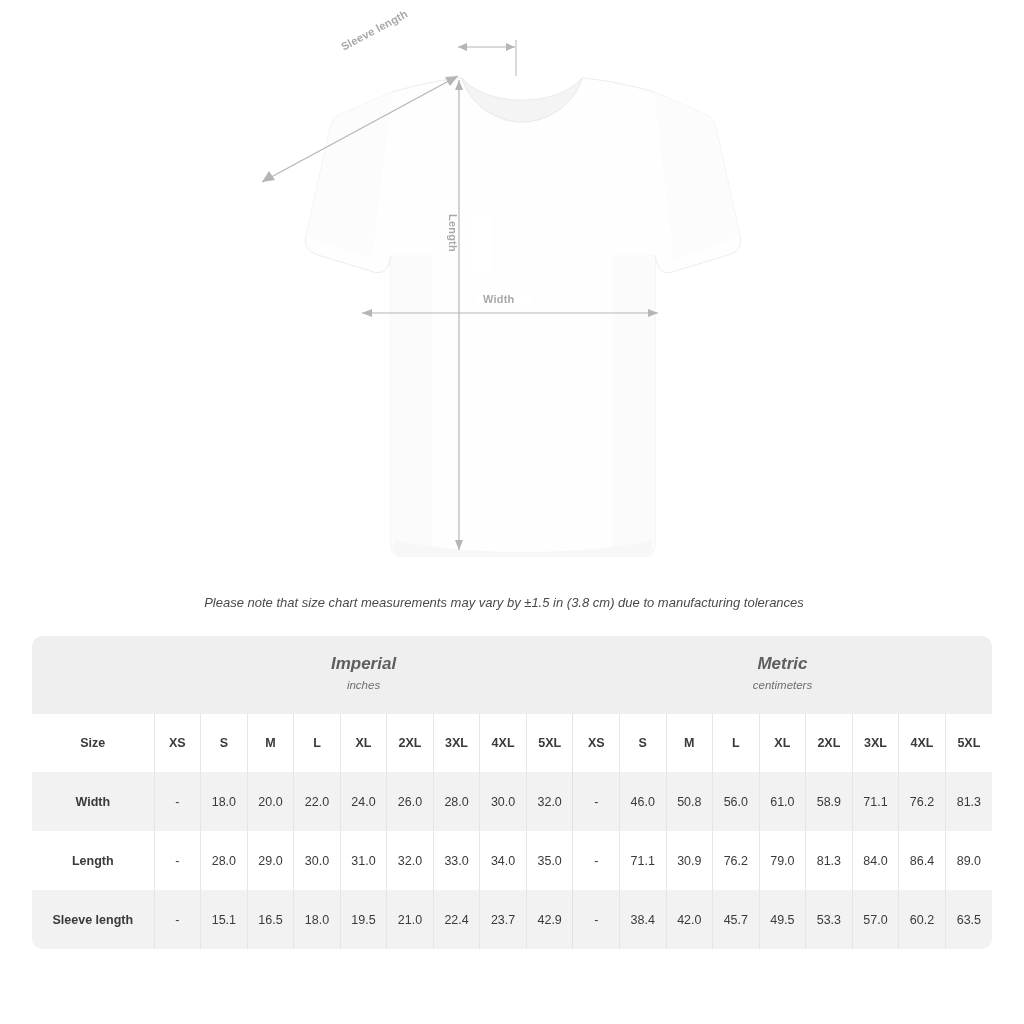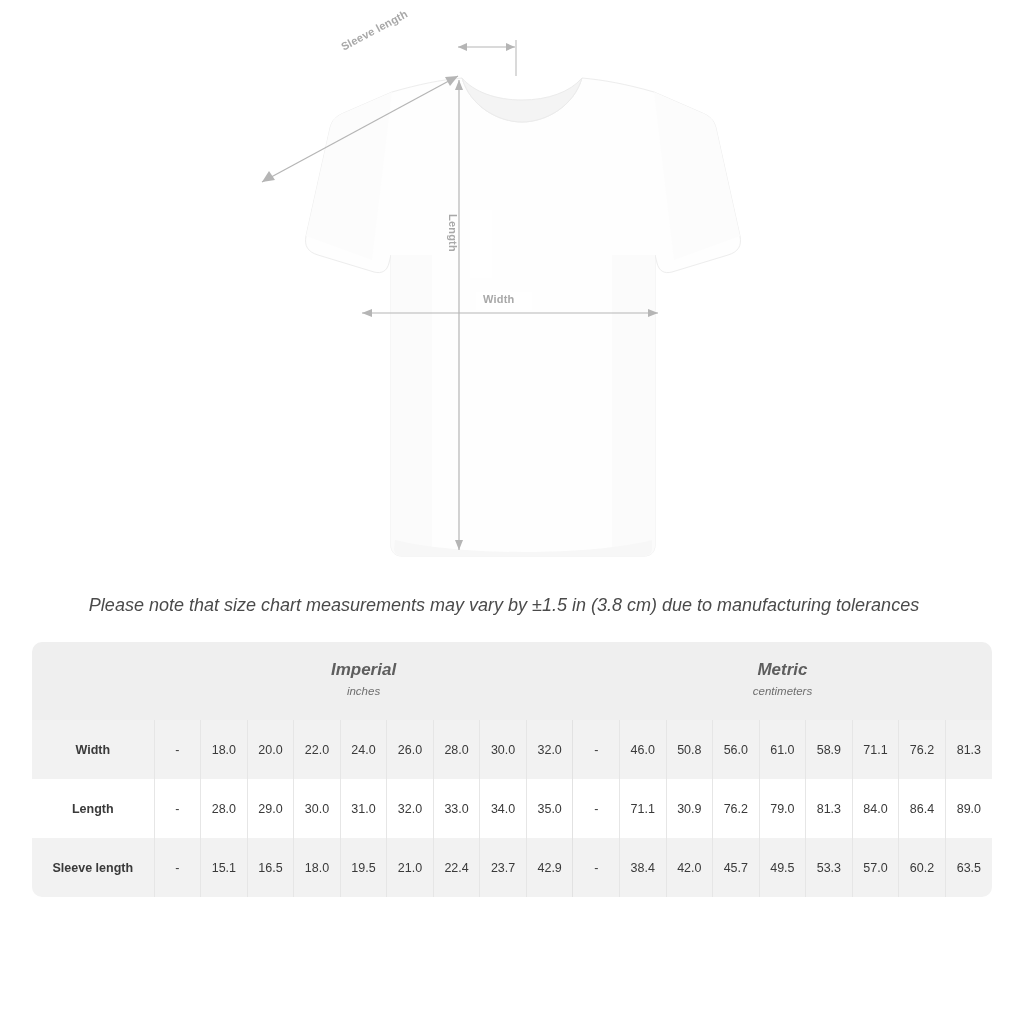--- a/index.html
+++ b/index.html
@@ -60,21 +60,21 @@
   .title {
     text-align: center;
     font-size: 21px;
     font-weight: bold;
     color: #2b2b2b;
     margin: 0;
     padding-top: 22px;
   }
   .subtitle {
     text-align: center;
-    font-size: 18px;
+    font-size: 13px;
     font-style: italic;
     color: #4a4a4a;
     margin: 10px 16px 0 0;
   }
 
   
   .table-wrap {
     margin: 26px 32px 0 32px;
     border-radius: 10px;
     overflow: hidden;
@@ -235,20 +235,41 @@
           <td colspan="9">
             <div class="sys-name">Imperial</div>
             <div class="sys-unit">inches</div>
           </td>
           <td colspan="9">
             <div class="sys-name">Metric</div>
             <div class="sys-unit">centimeters</div>
           </td>
         </tr>
 
+        <tr class="head-row">
+          <td class="rowlabel">Size</td>
+          <td class="grid-cell">XS</td>
+          <td class="grid-cell">S</td>
+          <td class="grid-cell">M</td>
+          <td class="grid-cell">L</td>
+          <td class="grid-cell">XL</td>
+          <td class="grid-cell">2XL</td>
+          <td class="grid-cell">3XL</td>
+          <td class="grid-cell">4XL</td>
+          <td class="grid-cell">5XL</td>
+          <td class="grid-cell col-sep">XS</td>
+          <td class="grid-cell">S</td>
+          <td class="grid-cell">M</td>
+          <td class="grid-cell">L</td>
+          <td class="grid-cell">XL</td>
+          <td class="grid-cell">2XL</td>
+          <td class="grid-cell">3XL</td>
+          <td class="grid-cell">4XL</td>
+          <td class="grid-cell">5XL</td>
+        </tr>
 
         <tr class="data-row alt">
           <td class="rowlabel">Width</td>
           <td class="grid-cell">-</td>
           <td class="grid-cell">18.0</td>
           <td class="grid-cell">20.0</td>
           <td class="grid-cell">22.0</td>
           <td class="grid-cell">24.0</td>
           <td class="grid-cell">26.0</td>
           <td class="grid-cell">28.0</td>

